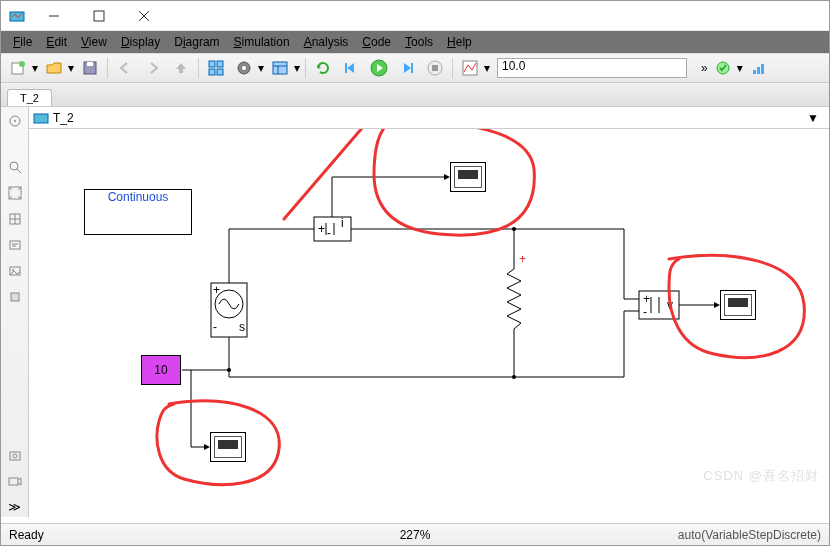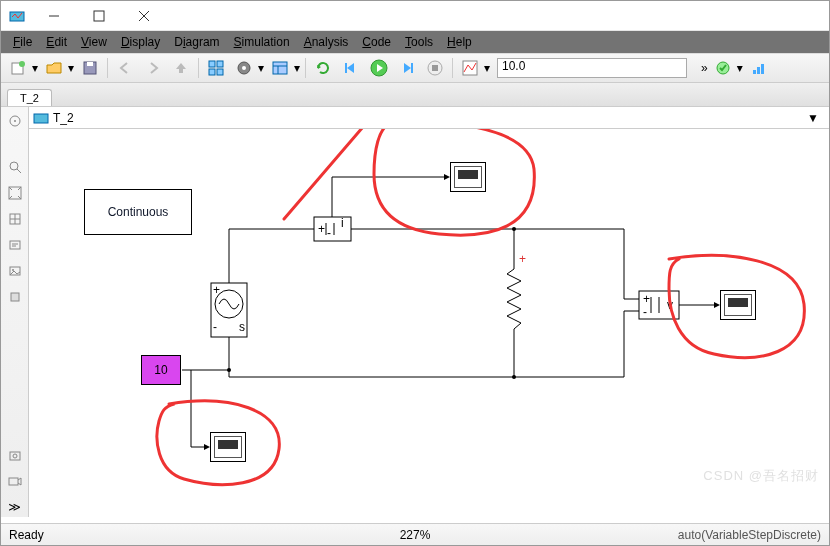--- a/index.html
+++ b/index.html
@@ -26,21 +26,21 @@
 .leftrail .gap{flex:1}
 .canvaswrap{flex:1;display:flex;flex-direction:column}
 .crumb{height:22px;border-bottom:1px solid #ccc;display:flex;align-items:center;padding:0 4px;background:#fff}
 .crumb .cicon{width:16px;height:16px;margin-right:4px}
 .crumb .carrow{margin-left:auto;margin-right:6px}
 .canvas{flex:1;background:#fff;position:relative;overflow:hidden}
 .block{position:absolute;background:#fff;border:1px solid #000}
 .scope{width:36px;height:30px}
 .scope-inner{position:absolute;inset:3px;border:1px solid #555;background:#fff}
 .scope-inner::before{content:"";position:absolute;inset:3px 3px 8px 3px;background:#333}
-.contbox{position:absolute;left:55px;top:60px;width:108px;height:46px;border:1px solid #000;display:flex;align-items:center;justify-content:center;color:#0f172a;background:#fff}
+.contbox{position:absolute;left:55px;top:60px;width:108px;height:46px;border:1px solid #000;display:flex;justify-content:center;color:#1d4ed8;background:#fff}
 .constbox{position:absolute;left:112px;top:226px;width:40px;height:30px;border:1px solid #000;display:flex;align-items:center;justify-content:center;background:#d946ef}
 .status{position:absolute;left:0;right:0;bottom:0;height:22px;border-top:1px solid #ccc;background:linear-gradient(#f7f7f7,#eee);display:flex;align-items:center;padding:0 8px;font-size:11px}
 .status .mid{position:absolute;left:50%;transform:translateX(-50%)}
 .status .right{margin-left:auto;color:#555}
 svg{overflow:visible}
 .wire{stroke:#000;stroke-width:1;fill:none}
 .annot{stroke:#e33;stroke-width:3;fill:none;stroke-linecap:round}
 .watermark{position:absolute;right:10px;bottom:32px;color:#ccc;font-size:13px;opacity:.6;letter-spacing:1px}
 </style>
 </head>

